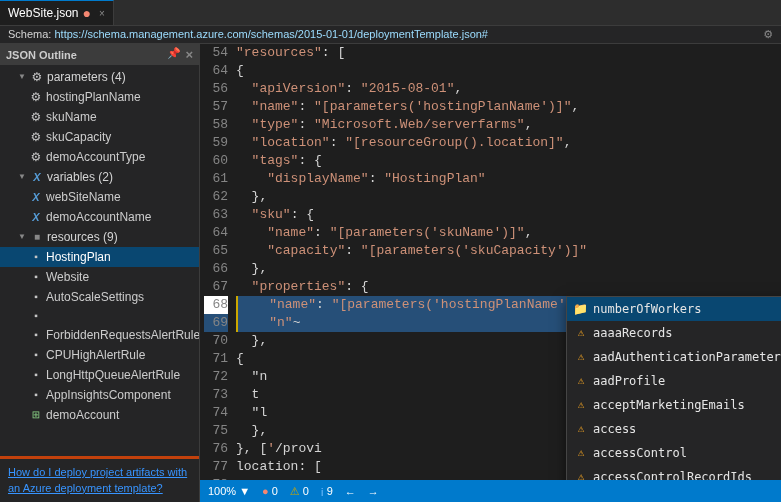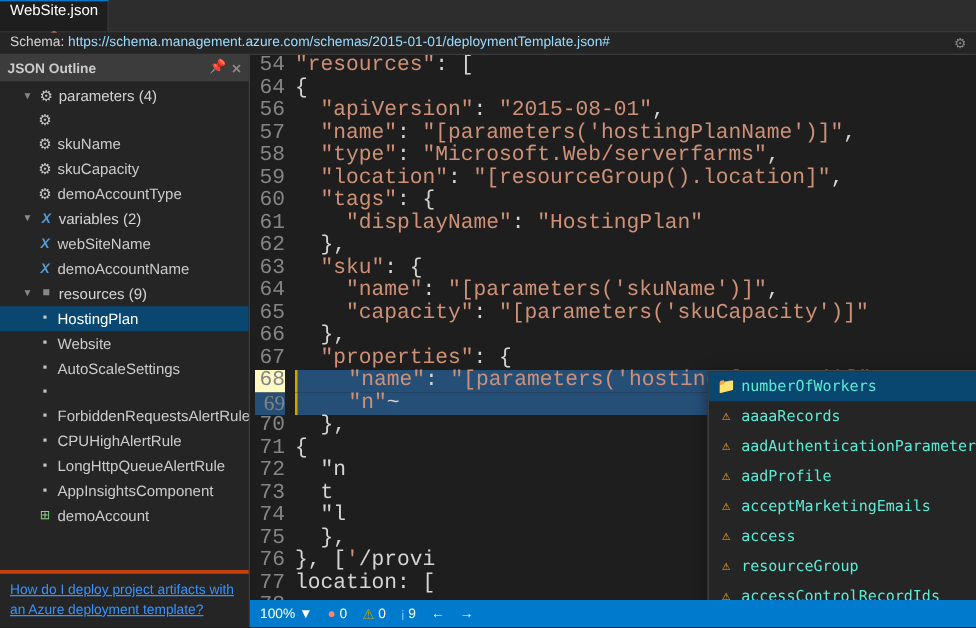--- a/index.html
+++ b/index.html
@@ -28,21 +28,20 @@
       display: flex;
       align-items: center;
       padding: 0 8px;
       height: 100%;
       background: #1e1e1e;
       border-right: 1px solid #3c3c3c;
       color: #ccc;
       font-size: 12px;
       gap: 4px;
       cursor: pointer;
-      flex-direction: column;
     }
     .tab.active {
       background: #1e1e1e;
       color: #fff;
       border-top: 1px solid #007acc;
     }
     .tab-close {
       font-size: 10px;
       color: #888;
       cursor: pointer;
@@ -160,21 +159,21 @@
     }
     .editor-content {
       flex: 1;
       overflow: auto;
       background: #1e1e1e;
       position: relative;
     }
     .code-editor {
       display: flex;
       font-family: 'Consolas', 'Courier New', monospace;
-      font-size: 17px;
+      font-size: 13px;
       line-height: 18px;
     }
     .line-numbers {
       background: #1e1e1e;
       color: #858585;
       padding: 0 8px 0 4px;
       text-align: right;
       user-select: none;
       flex-shrink: 0;
       min-width: 36px;
@@ -217,21 +216,21 @@
     .autocomplete-icon {
       width: 16px;
       height: 16px;
       display: inline-flex;
       align-items: center;
       justify-content: center;
       margin-right: 4px;
       flex-shrink: 0;
     }
     .ac-warning { color: #f5a623; font-size: 11px; font-weight: bold; }
-    .ac-item-text { color: #5eead4; }
+    .ac-item-text { color: #e5e5e5; }
 
     
     .status-bar {
       height: 22px;
       background: #007acc;
       display: flex;
       align-items: center;
       padding: 0 8px;
       gap: 12px;
       font-size: 11px;
@@ -279,20 +278,21 @@
     </div>
     <div class="sidebar-tree">
 
       <div class="tree-item bold-section indent1">
         <span class="expand-arrow">▼</span>
         <span class="tree-icon icon-gear">⚙</span>
         <span>parameters (4)</span>
       </div>
       <div class="tree-item indent2">
         <span class="tree-icon icon-gear">⚙</span>
+        <span>hostingPlanName</span>
       </div>
       <div class="tree-item indent2">
         <span class="tree-icon icon-gear">⚙</span>
         <span>skuName</span>
       </div>
       <div class="tree-item indent2">
         <span class="tree-icon icon-gear">⚙</span>
         <span>skuCapacity</span>
       </div>
       <div class="tree-item indent2">
@@ -370,22 +370,22 @@
             <div>58</div>
           <div>59</div>
             <div>60</div>
             <div>61</div>
             <div>62</div>
             <div>63</div>
           <div>64</div>
             <div>65</div>
             <div>66</div>
             <div>67</div>
-          <div style="background:#fef9c3;">68</div>
-          <div style="background:#264f78;font-family:Liberation Serif, serif;">69</div>
+          <div style="background:#ffffff;">68</div>
+          <div style="background:#264f78;">69</div>
           <div>70</div>
             <div>71</div>
             <div>72</div>
             <div>73</div>
             <div>74</div>
           <div>75</div>
             <div>76</div>
             <div>77</div>
             <div>78</div>
 
@@ -442,21 +442,21 @@
         <div class="autocomplete-item">
           <span class="autocomplete-icon ac-warning">⚠</span>
           <span class="ac-item-text">acceptMarketingEmails</span>
         </div>
         <div class="autocomplete-item">
           <span class="autocomplete-icon ac-warning">⚠</span>
           <span class="ac-item-text">access</span>
         </div>
         <div class="autocomplete-item">
           <span class="autocomplete-icon ac-warning">⚠</span>
-          <span class="ac-item-text">resourceGroup</span>
+          <span class="ac-item-text">accessControl</span>
         </div>
         <div class="autocomplete-item">
           <span class="autocomplete-icon ac-warning">⚠</span>
           <span class="ac-item-text">accessControlRecordIds</span>
         </div>
 
       </div>
 
     </div>
 

